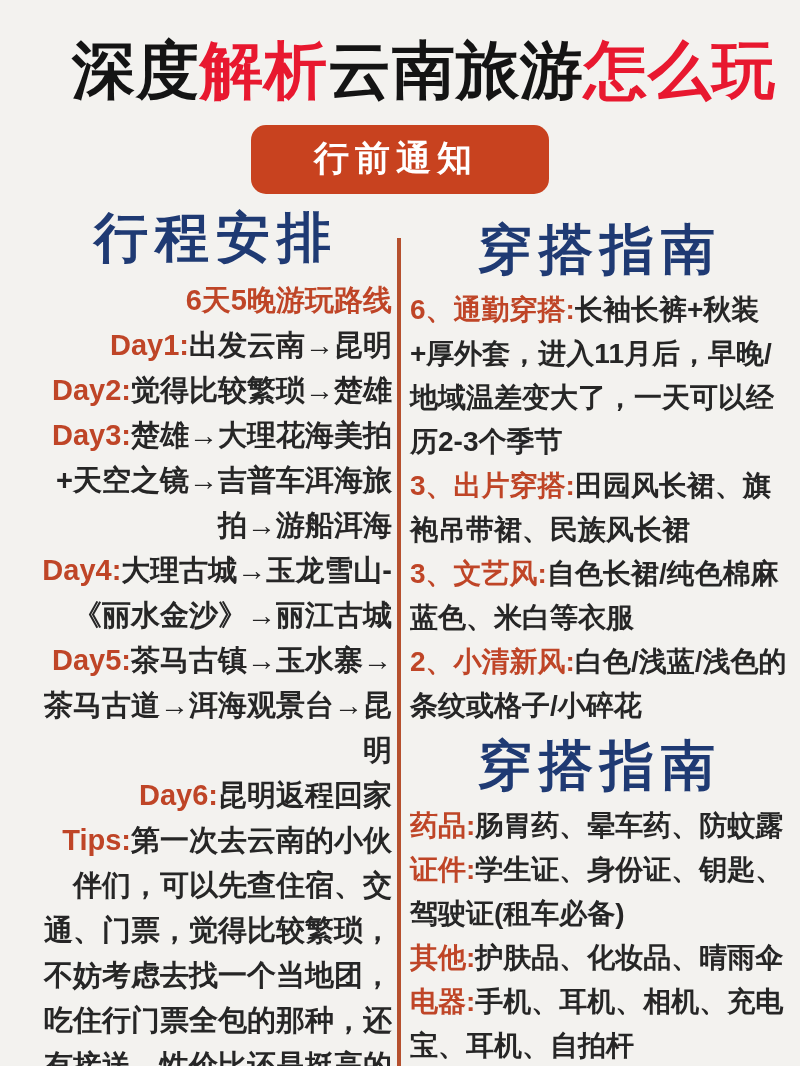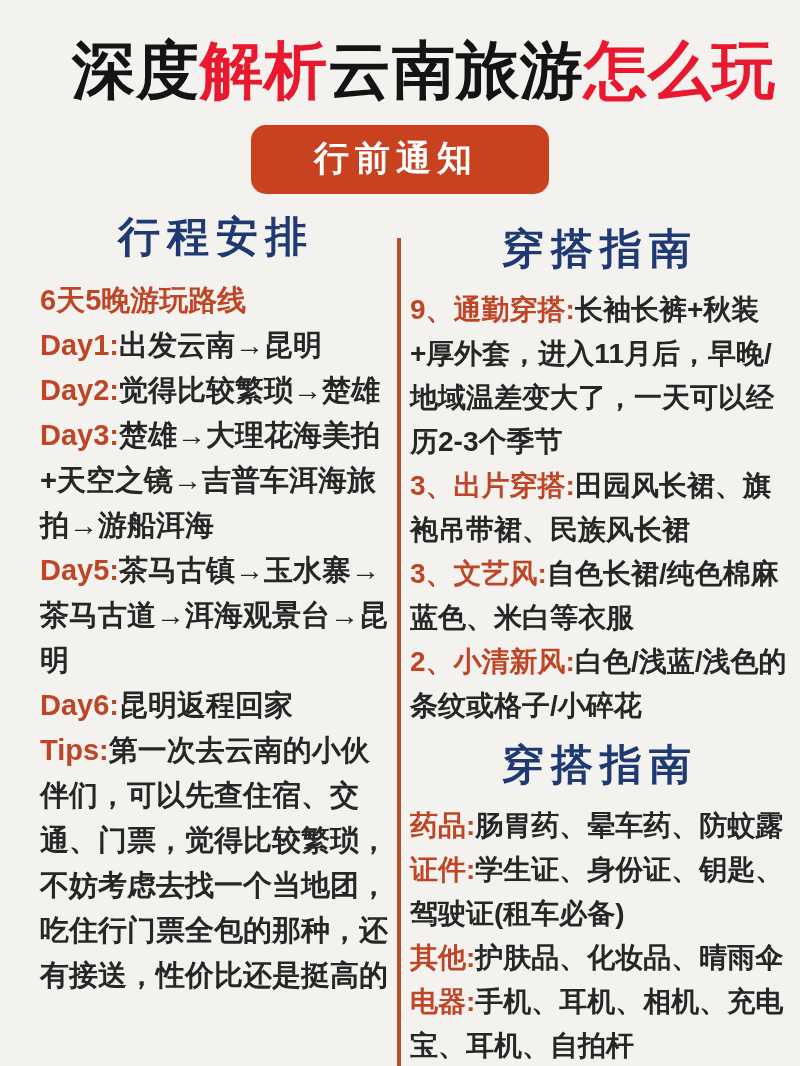--- a/index.html
+++ b/index.html
@@ -57,33 +57,34 @@
   }
   .col-right {
     width: 380px;
     margin-left: 9px;
     flex: 0 0 auto;
   }
   h2.section {
     margin: 0;
     text-align: center;
     color: #1f3a73;
-    font-size: 42px;
+    font-size: 54px;
     font-weight: 700;
     letter-spacing: 7px;
     line-height: 50px;
   }
   .col-left h2.section { margin-bottom: 16px; }
   .col-right h2.section { margin-bottom: 14px; margin-top: 12px; }
   h2.section2 { margin: 10px 0 14px 0; }
   .col-left p, .col-right p { margin: 0; }
   .col-left p {
     font-size: 29px;
     font-weight: 700;
     line-height: 45px;
+    text-align: right;
   }
   .col-right p {
     font-size: 28px;
     font-weight: 700;
     line-height: 44px;
   }
   .intro { color: #bf4527; }
   .lbl { color: #bf4527; }
 </style>
 </head>
@@ -96,30 +97,31 @@
   <div class="badge">行前通知</div>
 
   <div class="columns">
 
     <div class="col-left">
       <h2 class="section">行程安排</h2>
       <p class="intro">6天5晚游玩路线</p>
       <p><span class="lbl">Day1:</span><span>出发云南→昆明</span></p>
       <p><span class="lbl">Day2:</span><span>觉得比较繁琐→楚雄</span></p>
       <p><span class="lbl">Day3:</span><span>楚雄→大理花海美拍+天空之镜→吉普车洱海旅拍→游船洱海</span></p>
+      <p><span class="lbl">Day4:</span><span>大理古城→玉龙雪山-《丽水金沙》→丽江古城</span></p>
       <p><span class="lbl">Day5:</span><span>茶马古镇→玉水寨→茶马古道→洱海观景台→昆明</span></p>
       <p><span class="lbl">Day6:</span><span>昆明返程回家</span></p>
       <p><span class="lbl">Tips:</span><span>第一次去云南的小伙伴们，可以先查住宿、交通、门票，觉得比较繁琐，不妨考虑去找一个当地团，吃住行门票全包的那种，还有接送，性价比还是挺高的</span></p>
     </div>
 
     <div class="divider"></div>
 
     <div class="col-right">
       <h2 class="section">穿搭指南</h2>
-      <p><span class="lbl">9、通勤穿搭:</span><span>长袖长裤+秋装 +厚外套，进入11月后，早晚/地域温差变大了，一天可以经历2-3个季节</span></p>
+      <p><span class="lbl">6、通勤穿搭:</span><span>长袖长裤+秋装 +厚外套，进入11月后，早晚/地域温差变大了，一天可以经历2-3个季节</span></p>
       <p><span class="lbl">3、出片穿搭:</span><span>田园风长裙、旗袍吊带裙、民族风长裙</span></p>
       <p><span class="lbl">3、文艺风:</span><span>自色长裙/纯色棉麻蓝色、米白等衣服</span></p>
       <p><span class="lbl">2、小清新风:</span><span>白色/浅蓝/浅色的条纹或格子/小碎花</span></p>
       <h2 class="section section2">穿搭指南</h2>
       <p><span class="lbl">药品:</span><span>肠胃药、晕车药、防蚊露</span></p>
       <p><span class="lbl">证件:</span><span>学生证、身份证、钥匙、驾驶证(租车必备)</span></p>
       <p><span class="lbl">其他:</span><span>护肤品、化妆品、晴雨伞</span></p>
       <p><span class="lbl">电器:</span><span>手机、耳机、相机、充电宝、耳机、自拍杆</span></p>
     </div>
 

